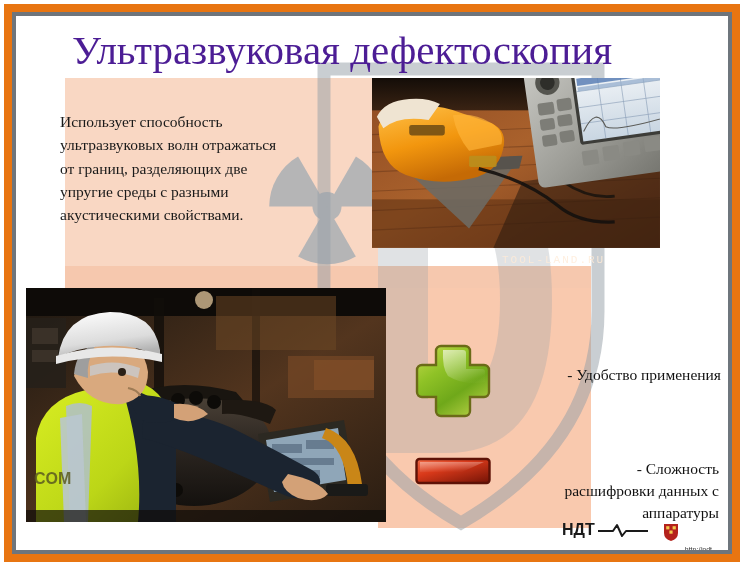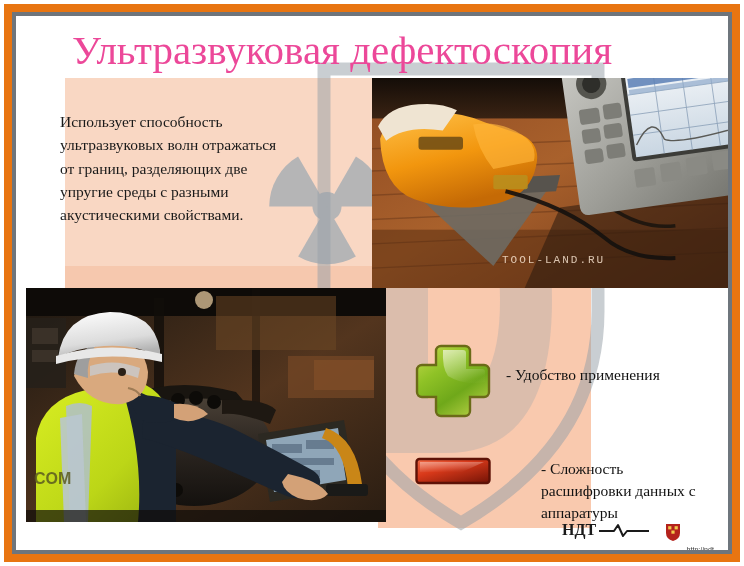--- a/index.html
+++ b/index.html
@@ -94,21 +94,21 @@
   
   .title {
     position: absolute;
     left: 56px;
     top: 12px;
     width: 650px;
     z-index: 20;
     font-family: "Liberation Serif", "DejaVu Serif", serif;
     font-size: 41px;
     line-height: 1.08;
-    color: #ec4899;
+    color: #4c1d95;
     letter-spacing: 0px;
     white-space: nowrap;
   }
 
   
   .body-text {
     position: absolute;
     left: 44px;
     top: 94px;
     width: 232px;
@@ -121,21 +121,21 @@
 
   
   .photo {
     position: absolute;
     overflow: hidden;
     z-index: 8;
   }
   .photo-topright {
     left: 356px;
     top: 62px;
-    width: 360px;
+    width: 288px;
     height: 210px;
   }
   .photo-bottomleft {
     left: 10px;
     top: 272px;
     width: 360px;
     height: 300px;
   }
 
   .photo-inner { position:absolute; inset:0; }
@@ -152,20 +152,21 @@
     z-index: 12;
     white-space: nowrap;
   }
 
   
   .bullet-row {
     position: absolute;
     z-index: 25;
     display: flex;
     align-items: flex-start;
+    text-align: right;
   }
   .bullet-plus   { left: 398px; top: 326px; }
   .bullet-minus  { left: 398px; top: 440px; gap: 35px; }
 
   .icon-box {
     position: relative;
     flex: 0 0 auto;
   }
 
   .bullet-label {
@@ -182,21 +183,21 @@
   
   .logo-block {
     position: absolute;
     left: 546px;
     top: 506px;
     z-index: 30;
     display: flex;
     align-items: flex-start;
   }
   .logo-word {
-    font-family: Liberation Serif, serif;
+    font-family: Liberation Sans, sans-serif;
     font-weight: bold;
     color: #1a1a1a;
     line-height: 1.0;
   }
   .logo-ndt {
     font-size: 16px;
     letter-spacing: 0px;
     display: flex;
     align-items: center;
   }

